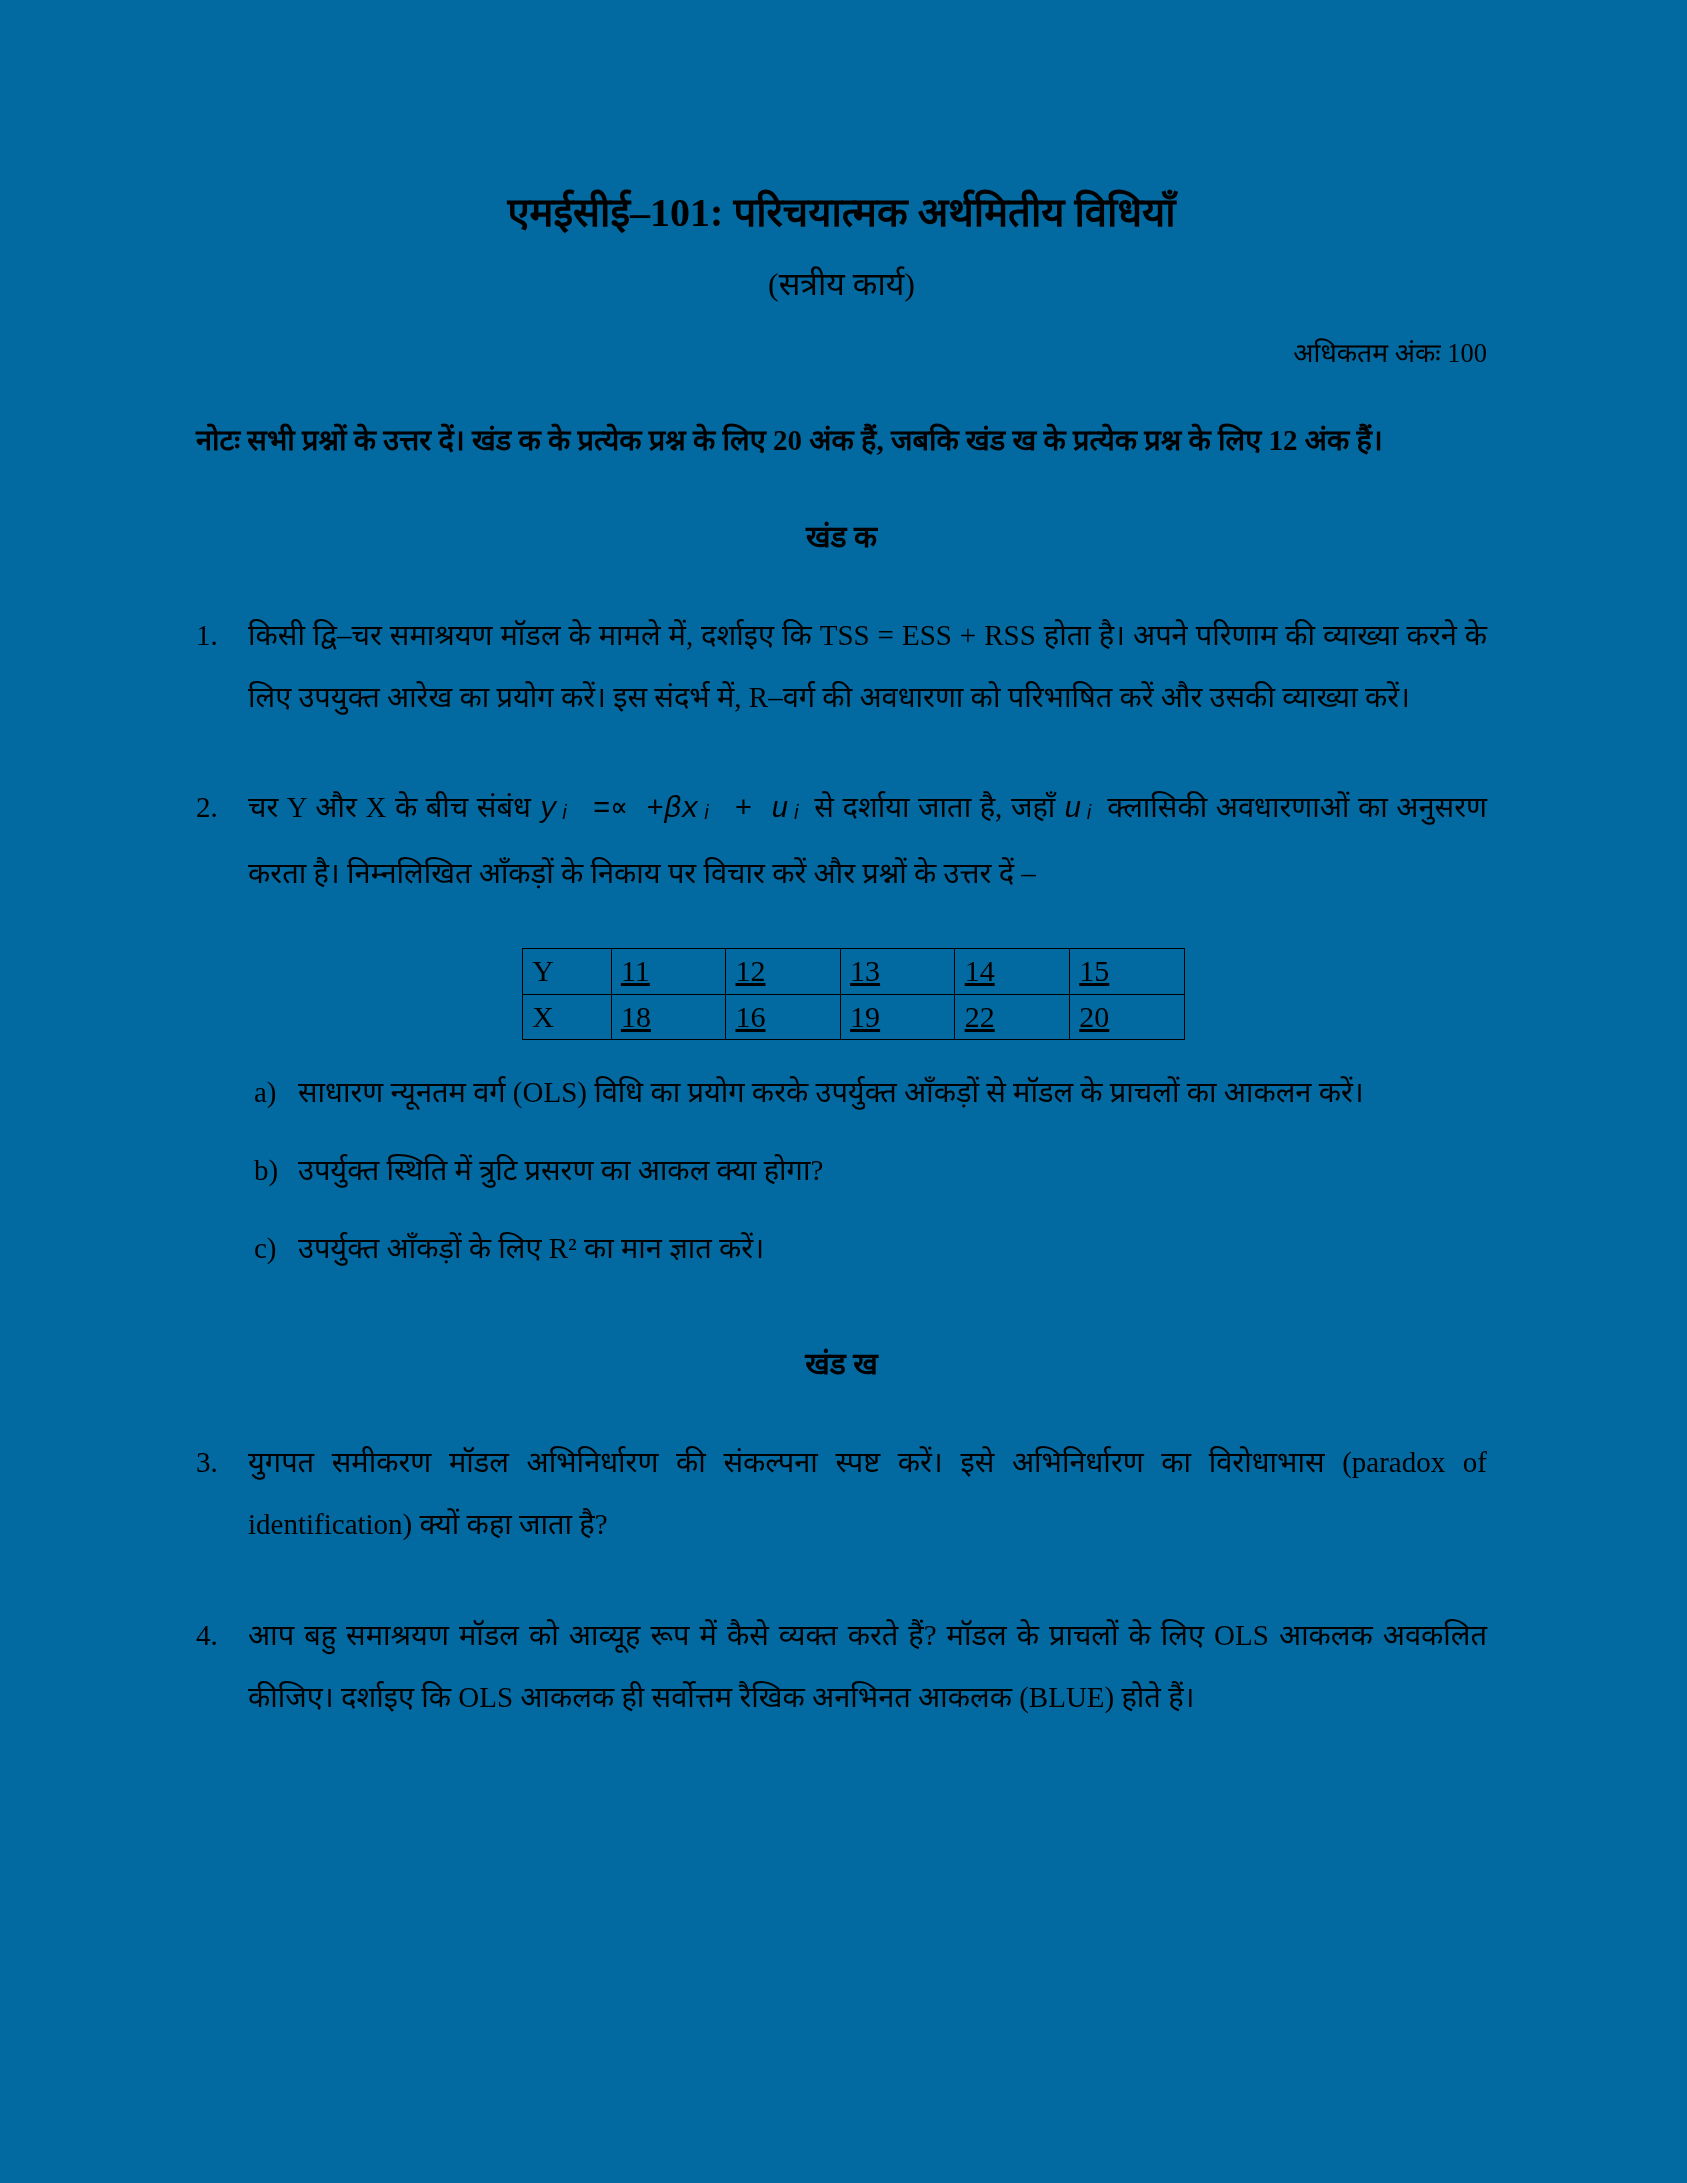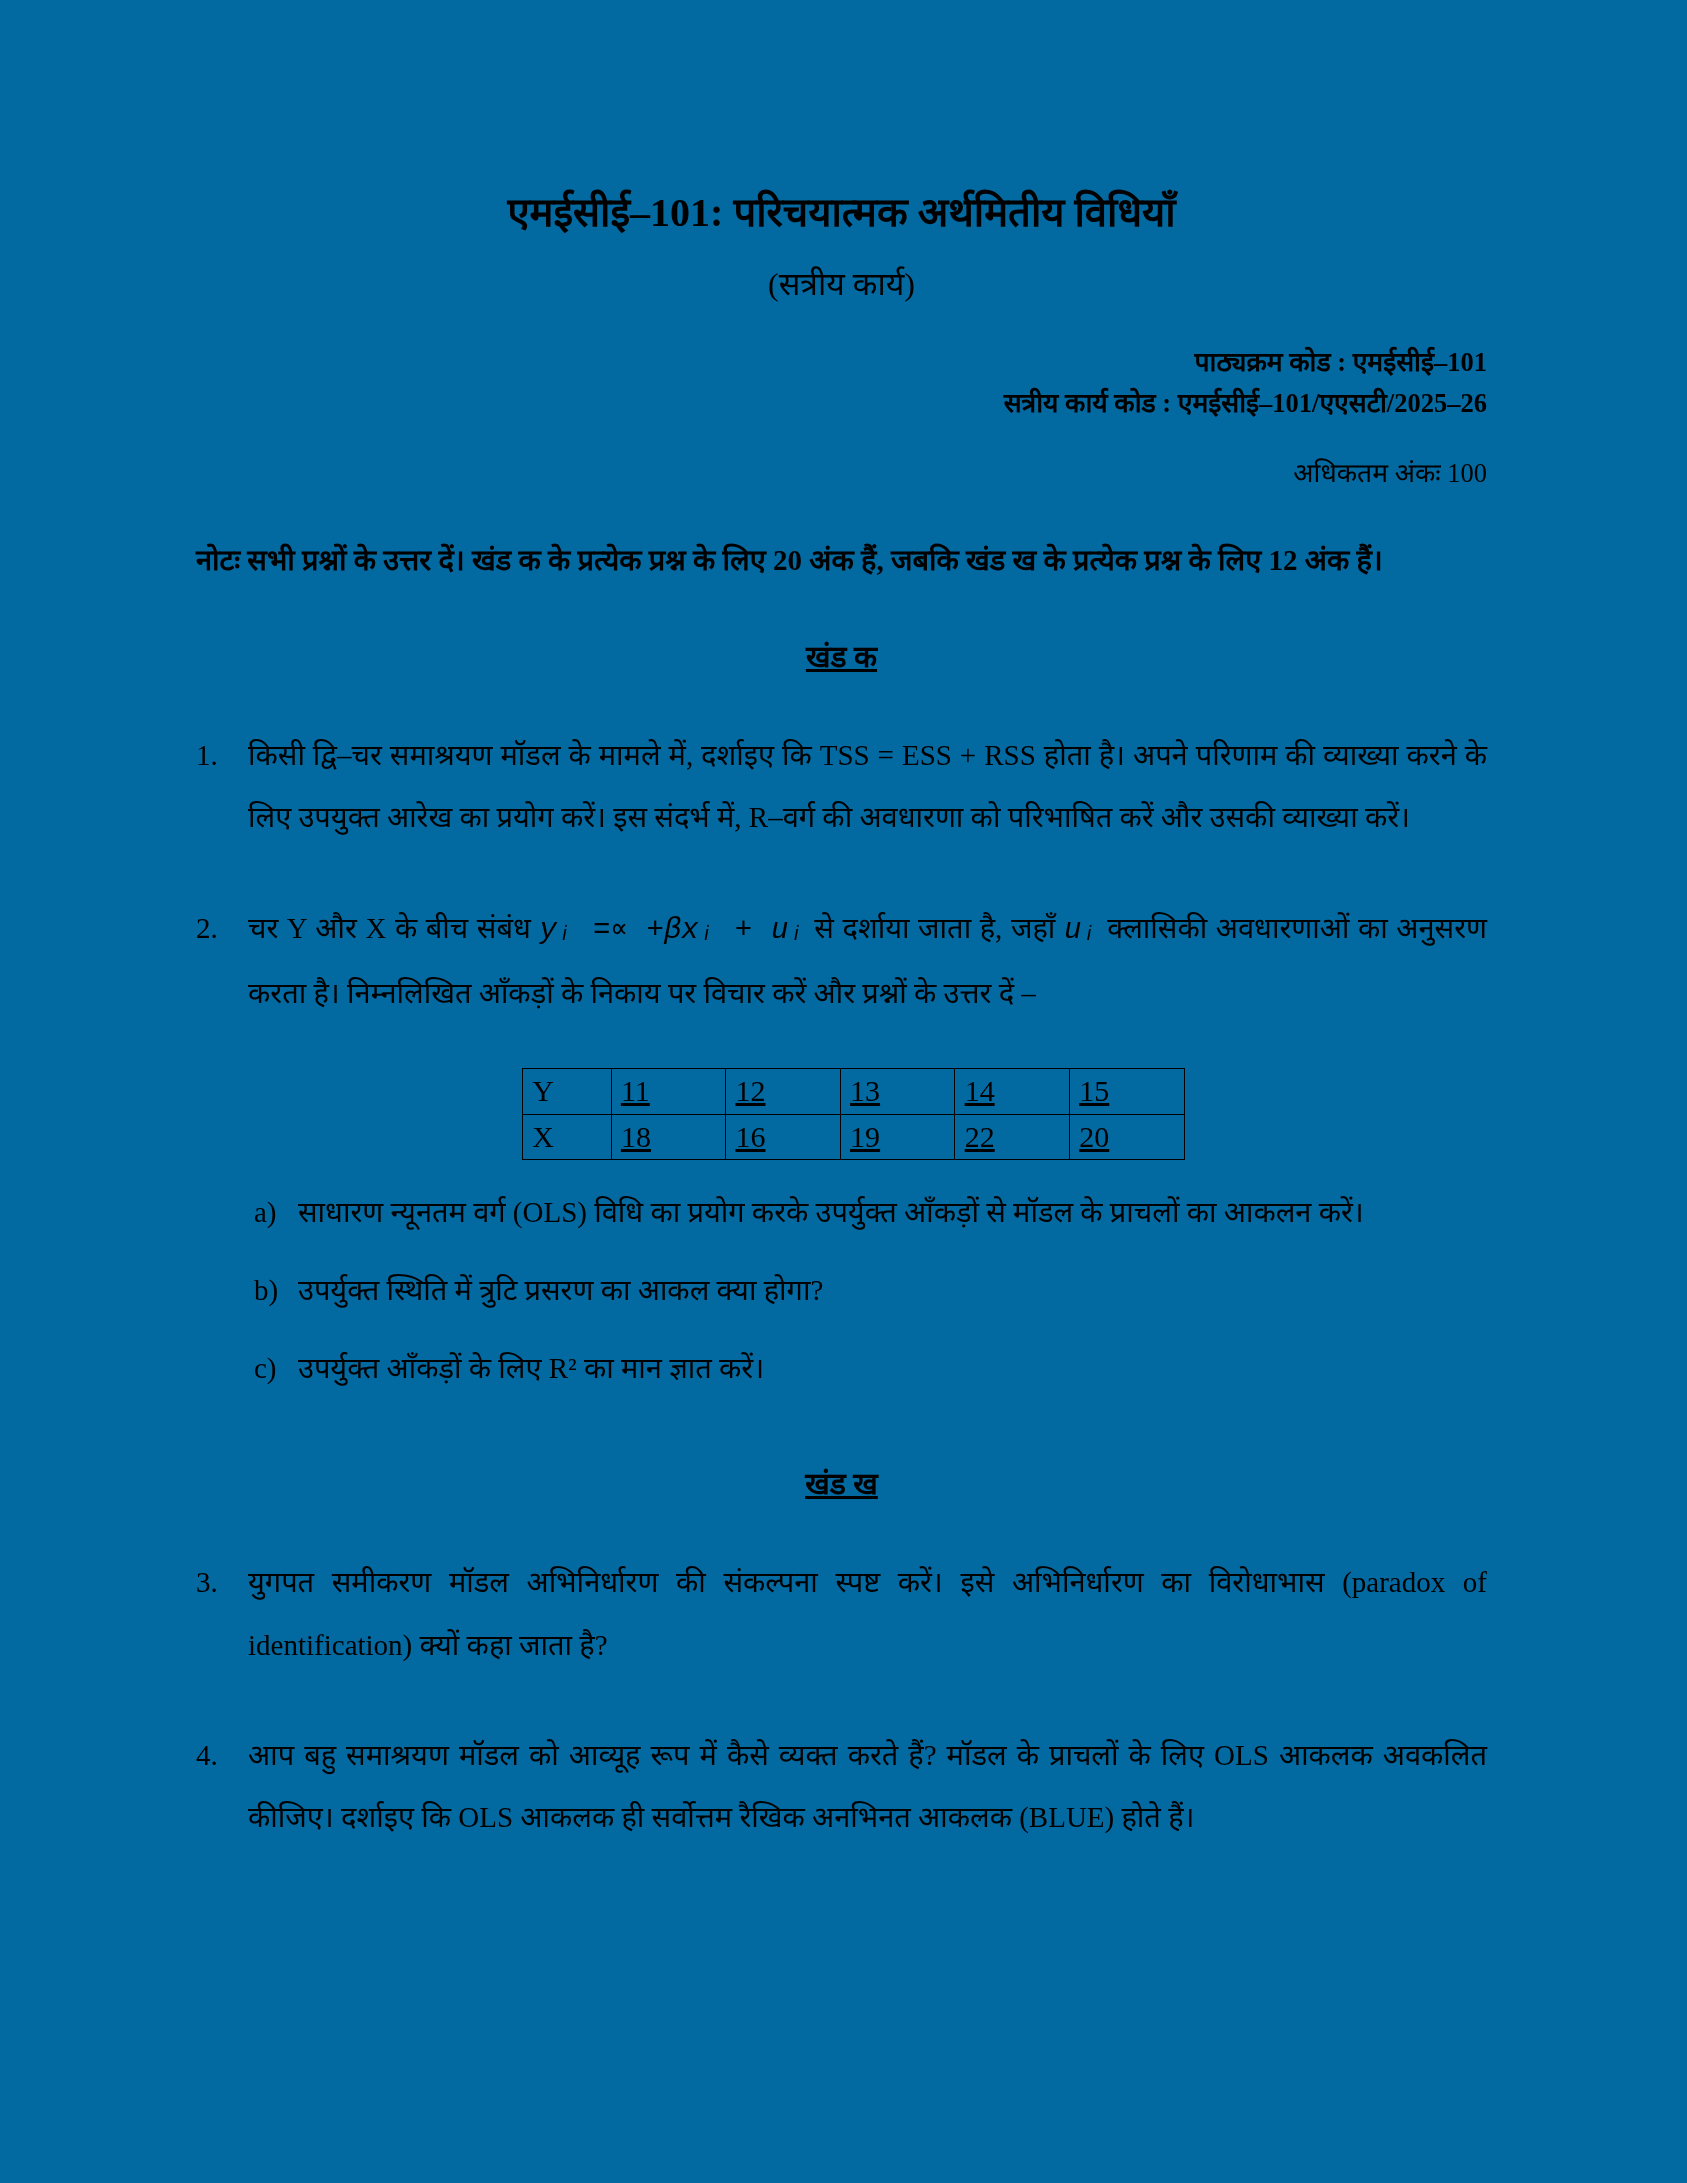--- a/index.html
+++ b/index.html
@@ -52,21 +52,20 @@
     font-weight: bold;
     line-height: 1.8;
     text-align: justify;
   }
 
   .section-heading {
     margin: 49px 0 0 0;
     text-align: center;
     font-size: 30px;
     font-weight: bold;
-    text-decoration: underline;
   }
   .section-heading.second {
     margin-top: 64px;
   }
 
   .question {
     display: flex;
     margin-top: 48px;
     font-size: 29px;
     line-height: 2.15;
@@ -116,24 +115,20 @@
   }
 </style>
 </head>
 <body>
 
 <div class="page">
 
   <h1 class="title">एमईसीई–101: परिचयात्मक अर्थमितीय विधियाँ</h1>
   <div class="subtitle">(सत्रीय कार्य)</div>
 
-  <div class="codes">
-    <div>पाठ्यक्रम कोड : एमईसीई–101</div>
-    <div>सत्रीय कार्य कोड : एमईसीई–101/एएसटी/2025–26</div>
-  </div>
 
   <div class="max-marks">अधिकतम अंकः 100</div>
 
   <p class="note">नोटः सभी प्रश्नों के उत्तर दें। खंड क के प्रत्येक प्रश्न के लिए 20 अंक हैं, जबकि खंड ख के प्रत्येक प्रश्न के लिए 12 अंक हैं।</p>
 
   <h2 class="section-heading">खंड क</h2>
 
   <div class="question">
     <span class="qnum">1.</span>
     <div class="qtext">किसी द्वि–चर समाश्रयण मॉडल के मामले में, दर्शाइए कि TSS = ESS + RSS होता है। अपने परिणाम की व्याख्या करने के लिए उपयुक्त आरेख का प्रयोग करें। इस संदर्भ में, R–वर्ग की अवधारणा को परिभाषित करें और उसकी व्याख्या करें।</div>

